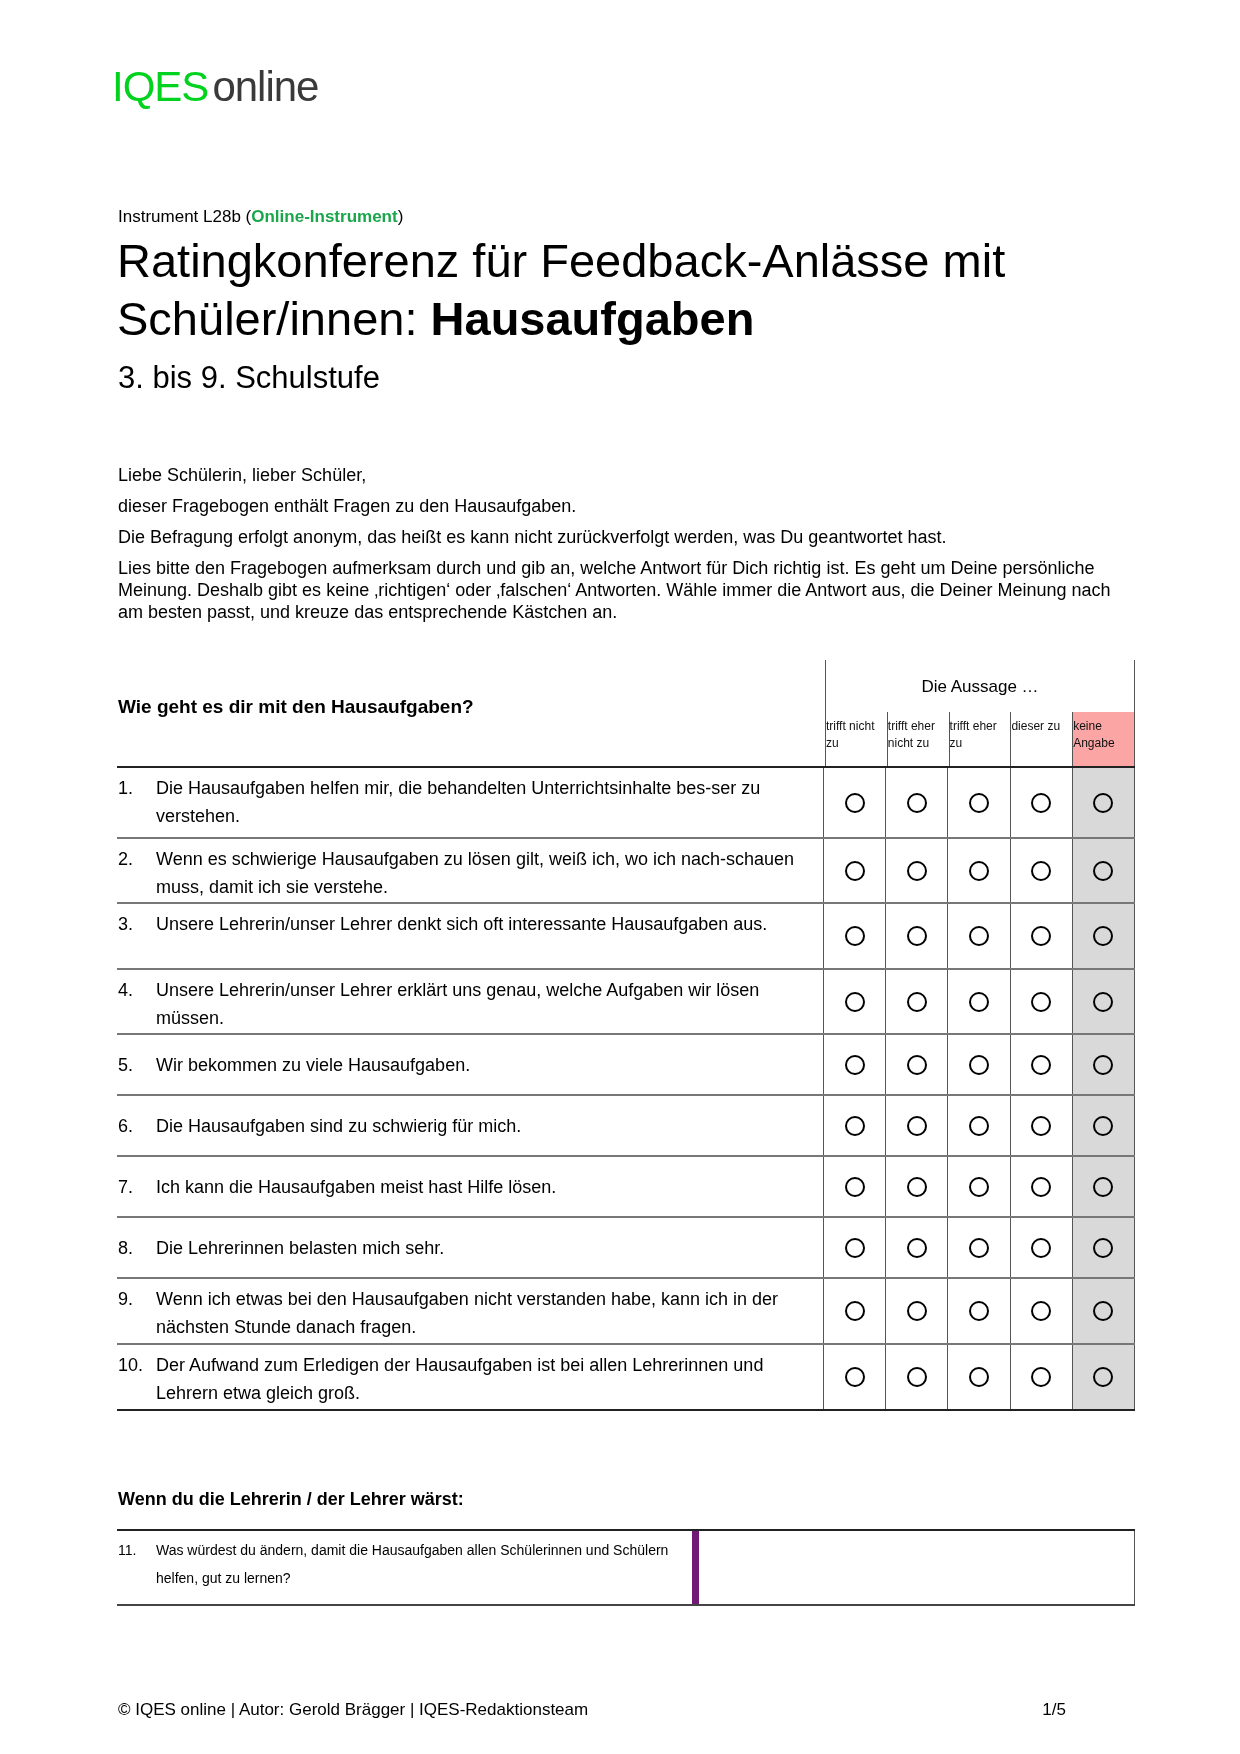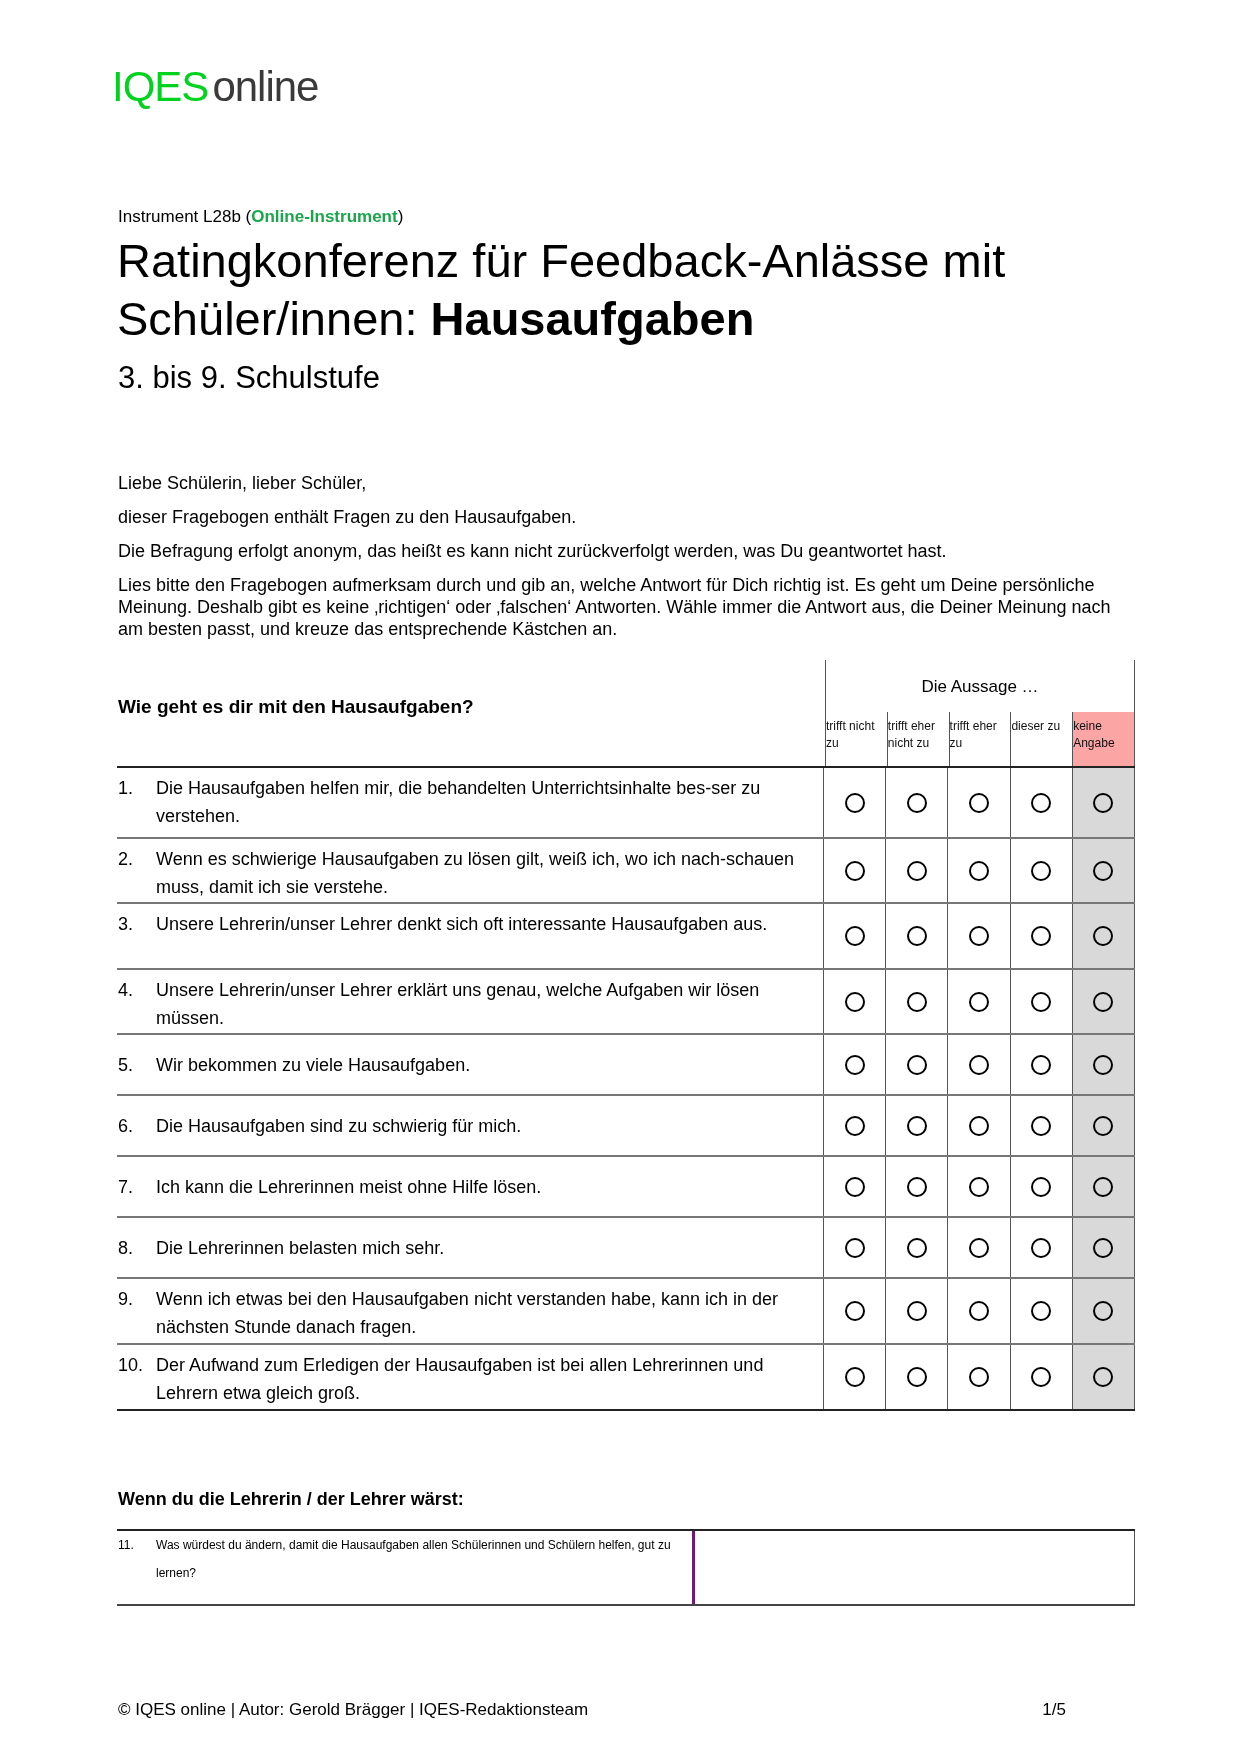--- a/index.html
+++ b/index.html
@@ -23,21 +23,21 @@
       font-size: 47px; line-height: 58px; margin: 0; font-weight: normal;
     }
     .title b { font-weight: bold; }
     .subtitle {
       position: absolute; left: 118px; top: 360px; font-size: 31px;
     }
     .intro {
       position: absolute; left: 118px; top: 460px; width: 1000px;
       font-size: 18px; line-height: 22px;
     }
-    .intro p { margin: 12px 0 9px 0; }
+    .intro p { margin: 4px 0 9px 0; }
     
     .rating {
       position: absolute; left: 117px; top: 660px; width: 1018px;
     }
     .rating-head { position: relative; height: 106px; }
     .rating-head .question-head {
       position: absolute; left: 1px; top: 36px; font-size: 19px; font-weight: bold;
     }
     .scale {
       position: absolute; left: 708px; top: 0; width: 310px; height: 106px;
@@ -81,22 +81,22 @@
     }
     .rating-bottom { border-top: 2px solid #222; }
     .section2 {
       position: absolute; left: 118px; top: 1489px; font-size: 18px; font-weight: bold;
     }
     .open {
       position: absolute; left: 117px; top: 1529px; width: 1018px; height: 73px;
       border-top: 2px solid #222; border-bottom: 2px solid #444; display: flex;
     }
     .open .text {
-      width: 575px; display: flex; font-size: 12px; line-height: 28px; 
-      border-right: 3px solid #701a75;
+      width: 575px; display: flex; font-size: 14px; line-height: 28px; padding-top: 5px;
+      border-right: 7px solid #701a75;
     }
     .open .text .num { width: 38px; padding-left: 1px; flex: none; }
     .open .answer { flex: 1; border-right: 1px solid #555; }
     .footer {
       position: absolute; left: 118px; top: 1700px; width: 948px;
       font-size: 17px; display: flex; justify-content: space-between;
     }
   </style>
 </head>
 <body>
@@ -272,21 +272,21 @@
             <div class="radio"></div>
           </div>
           <div class="cell na">
             <div class="radio"></div>
           </div>
         </div>
       </div>
       <div class="row" style="height: 59px;">
         <div class="text" style="align-items:center;padding-top:0">
           <span class="num">7.</span>
-          <span class="stmt">Ich kann die Lehrerinnen meist ohne Hilfe lösen.</span>
+          <span class="stmt">Ich kann die Hausaufgaben meist hast Hilfe lösen.</span>
         </div>
         <div class="cells">
           <div class="cell">
             <div class="radio"></div>
           </div>
           <div class="cell">
             <div class="radio"></div>
           </div>
           <div class="cell">
             <div class="radio"></div>

